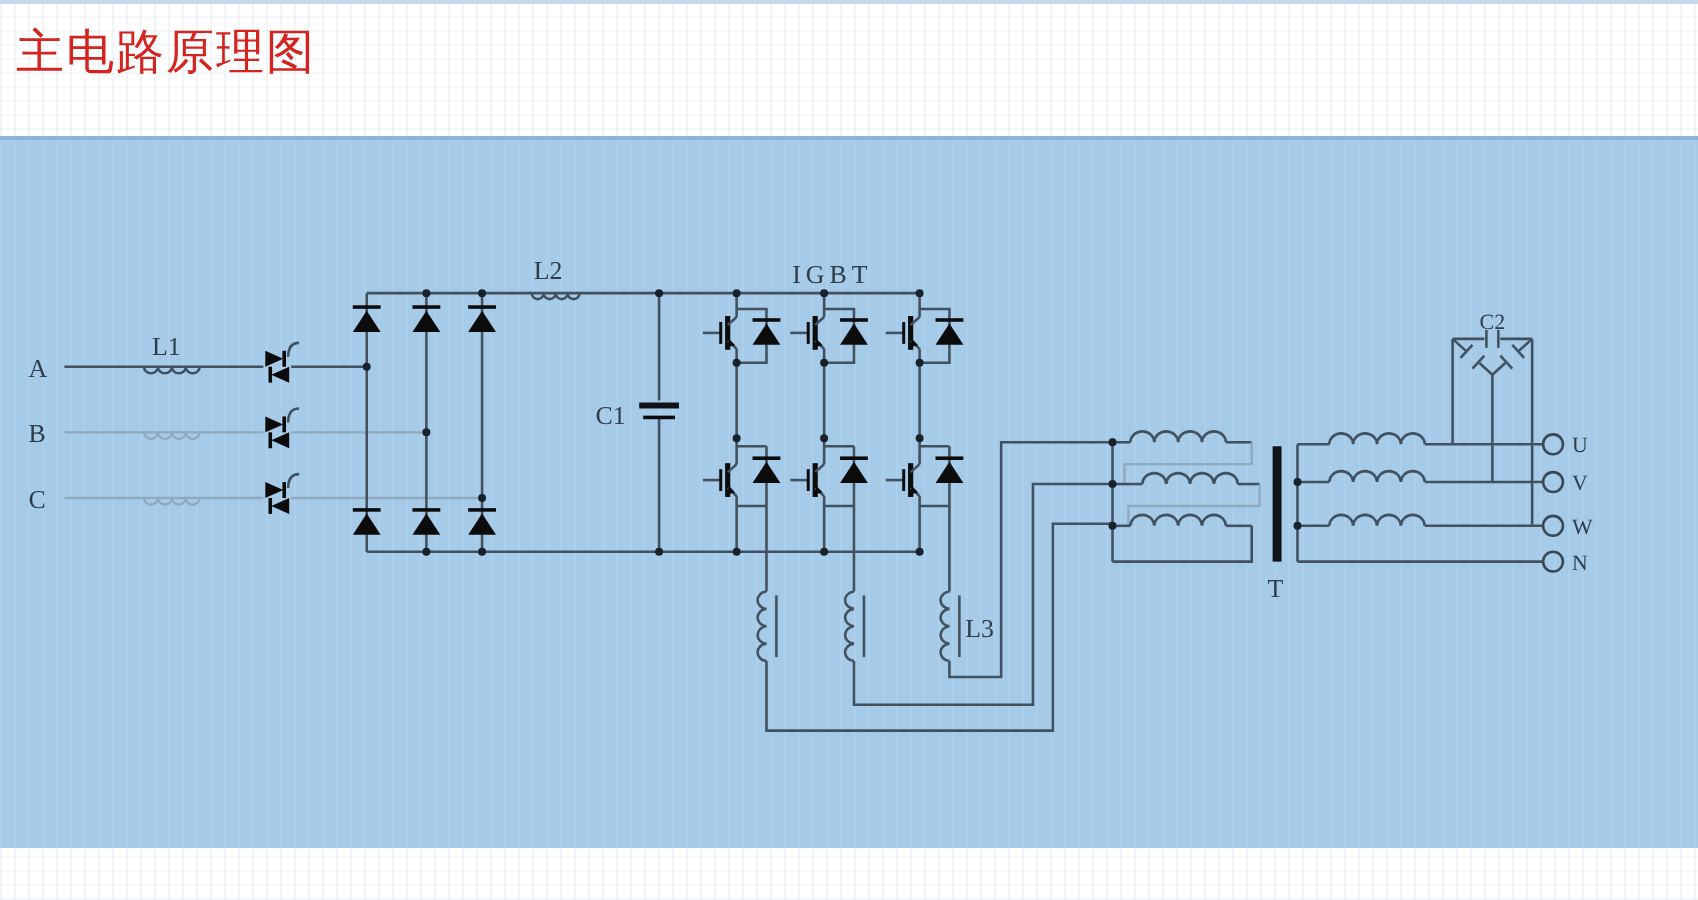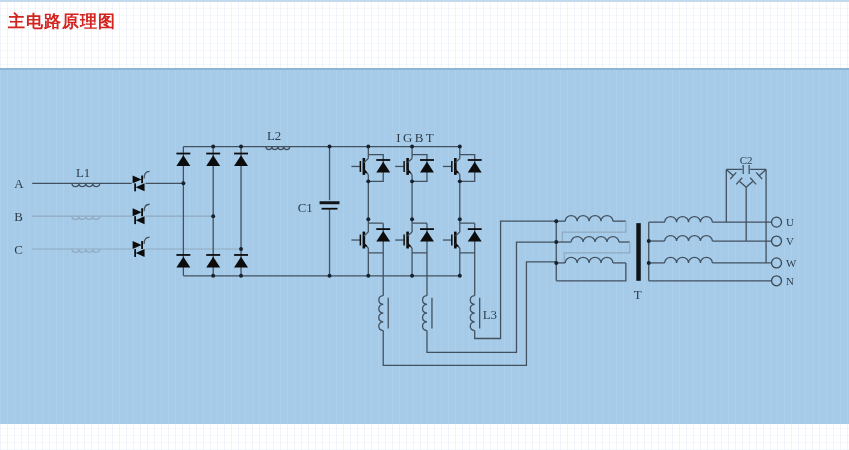--- a/index.html
+++ b/index.html
@@ -7,21 +7,21 @@
     width:849px;height:450px;position:relative;overflow:hidden;
     background:
       repeating-linear-gradient(90deg, rgba(205,220,235,.28) 0 1px, transparent 1px 7px),
       repeating-linear-gradient(0deg, rgba(205,220,235,.18) 0 1px, transparent 1px 7px),
       #ffffff;
     font-family:"Liberation Sans", sans-serif;
   }
   .top-edge{position:absolute;left:0;top:0;width:849px;height:2px;background:#c2d8ec;}
   .page-title{
     position:absolute;left:8px;top:10px;
-    font-size:17px;font-weight:bold;color:#d3241f;
+    font-size:24px;font-weight:normal;color:#d3241f;
     letter-spacing:1px;
   }
   .panel{
     position:absolute;left:0;top:68px;width:849px;height:356px;
     background:
       repeating-linear-gradient(90deg, rgba(255,255,255,.07) 0 1px, transparent 1px 7px),
       #a6cbe9;
     border-top:2px solid #8cb4d6;
     box-sizing:border-box;
   }

